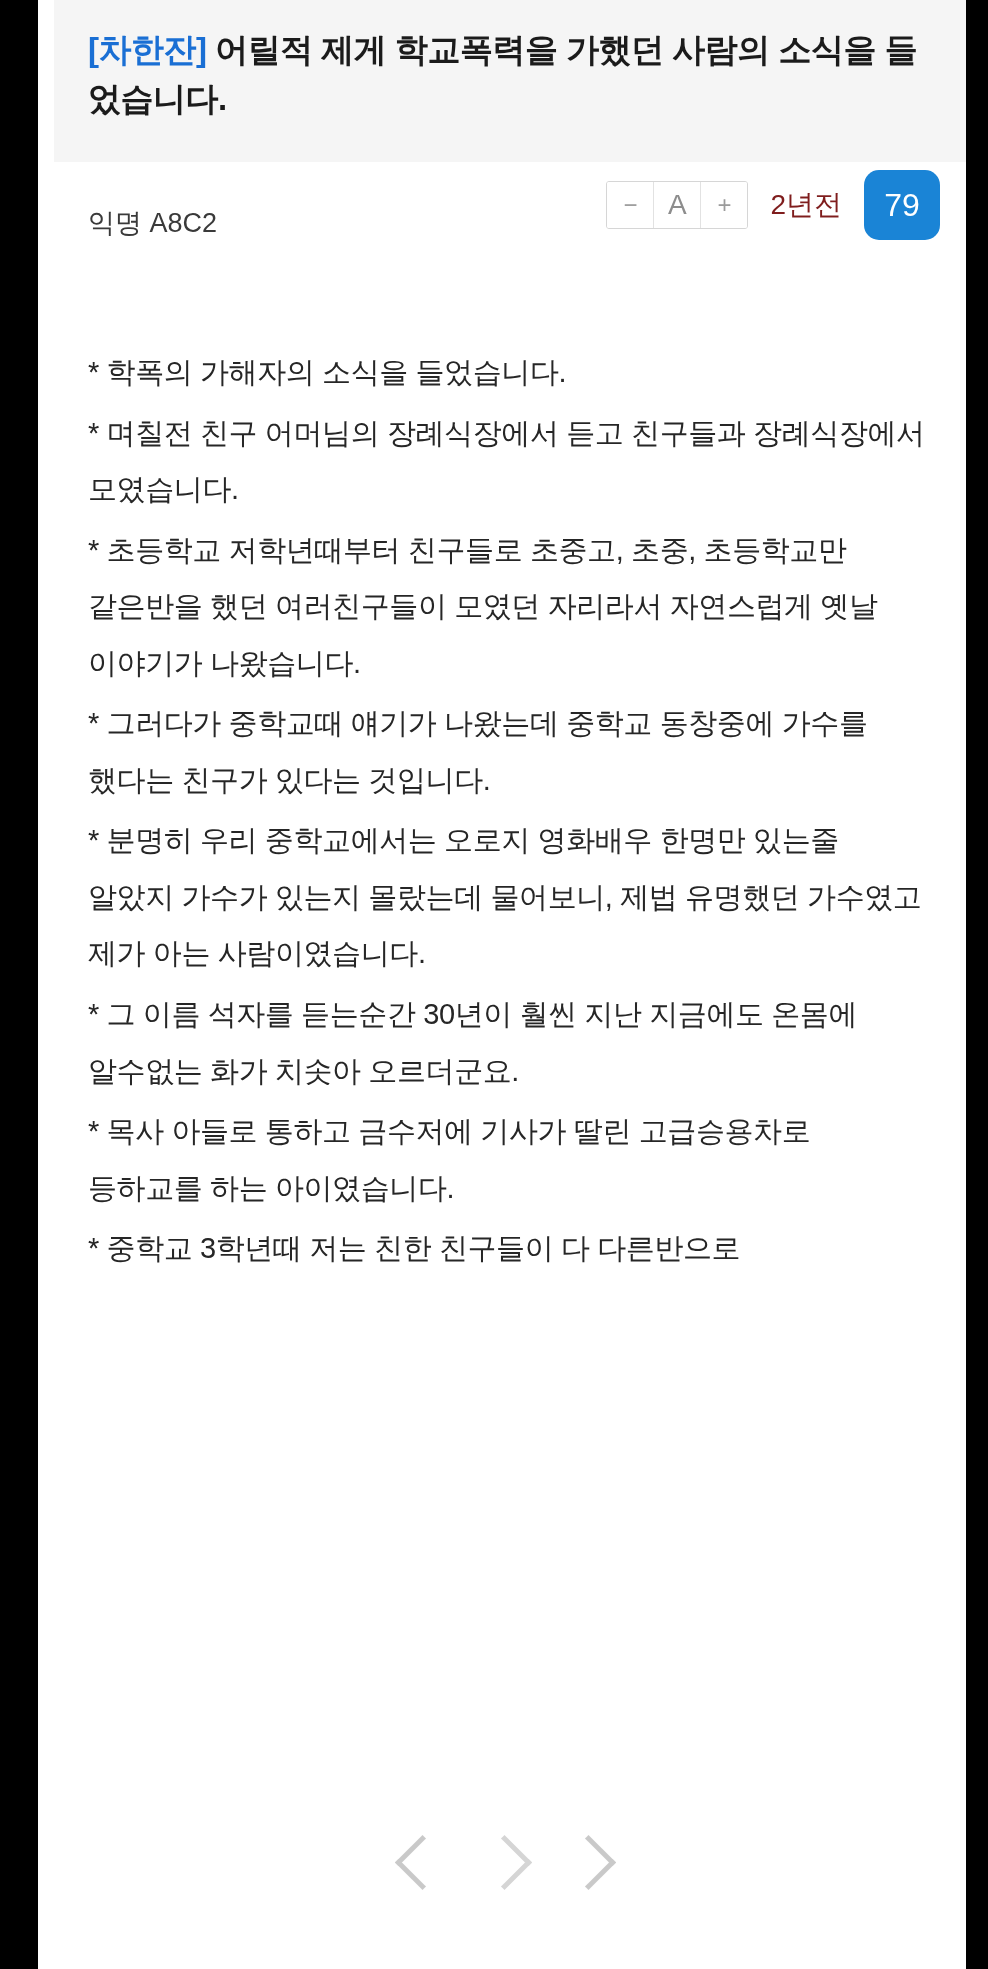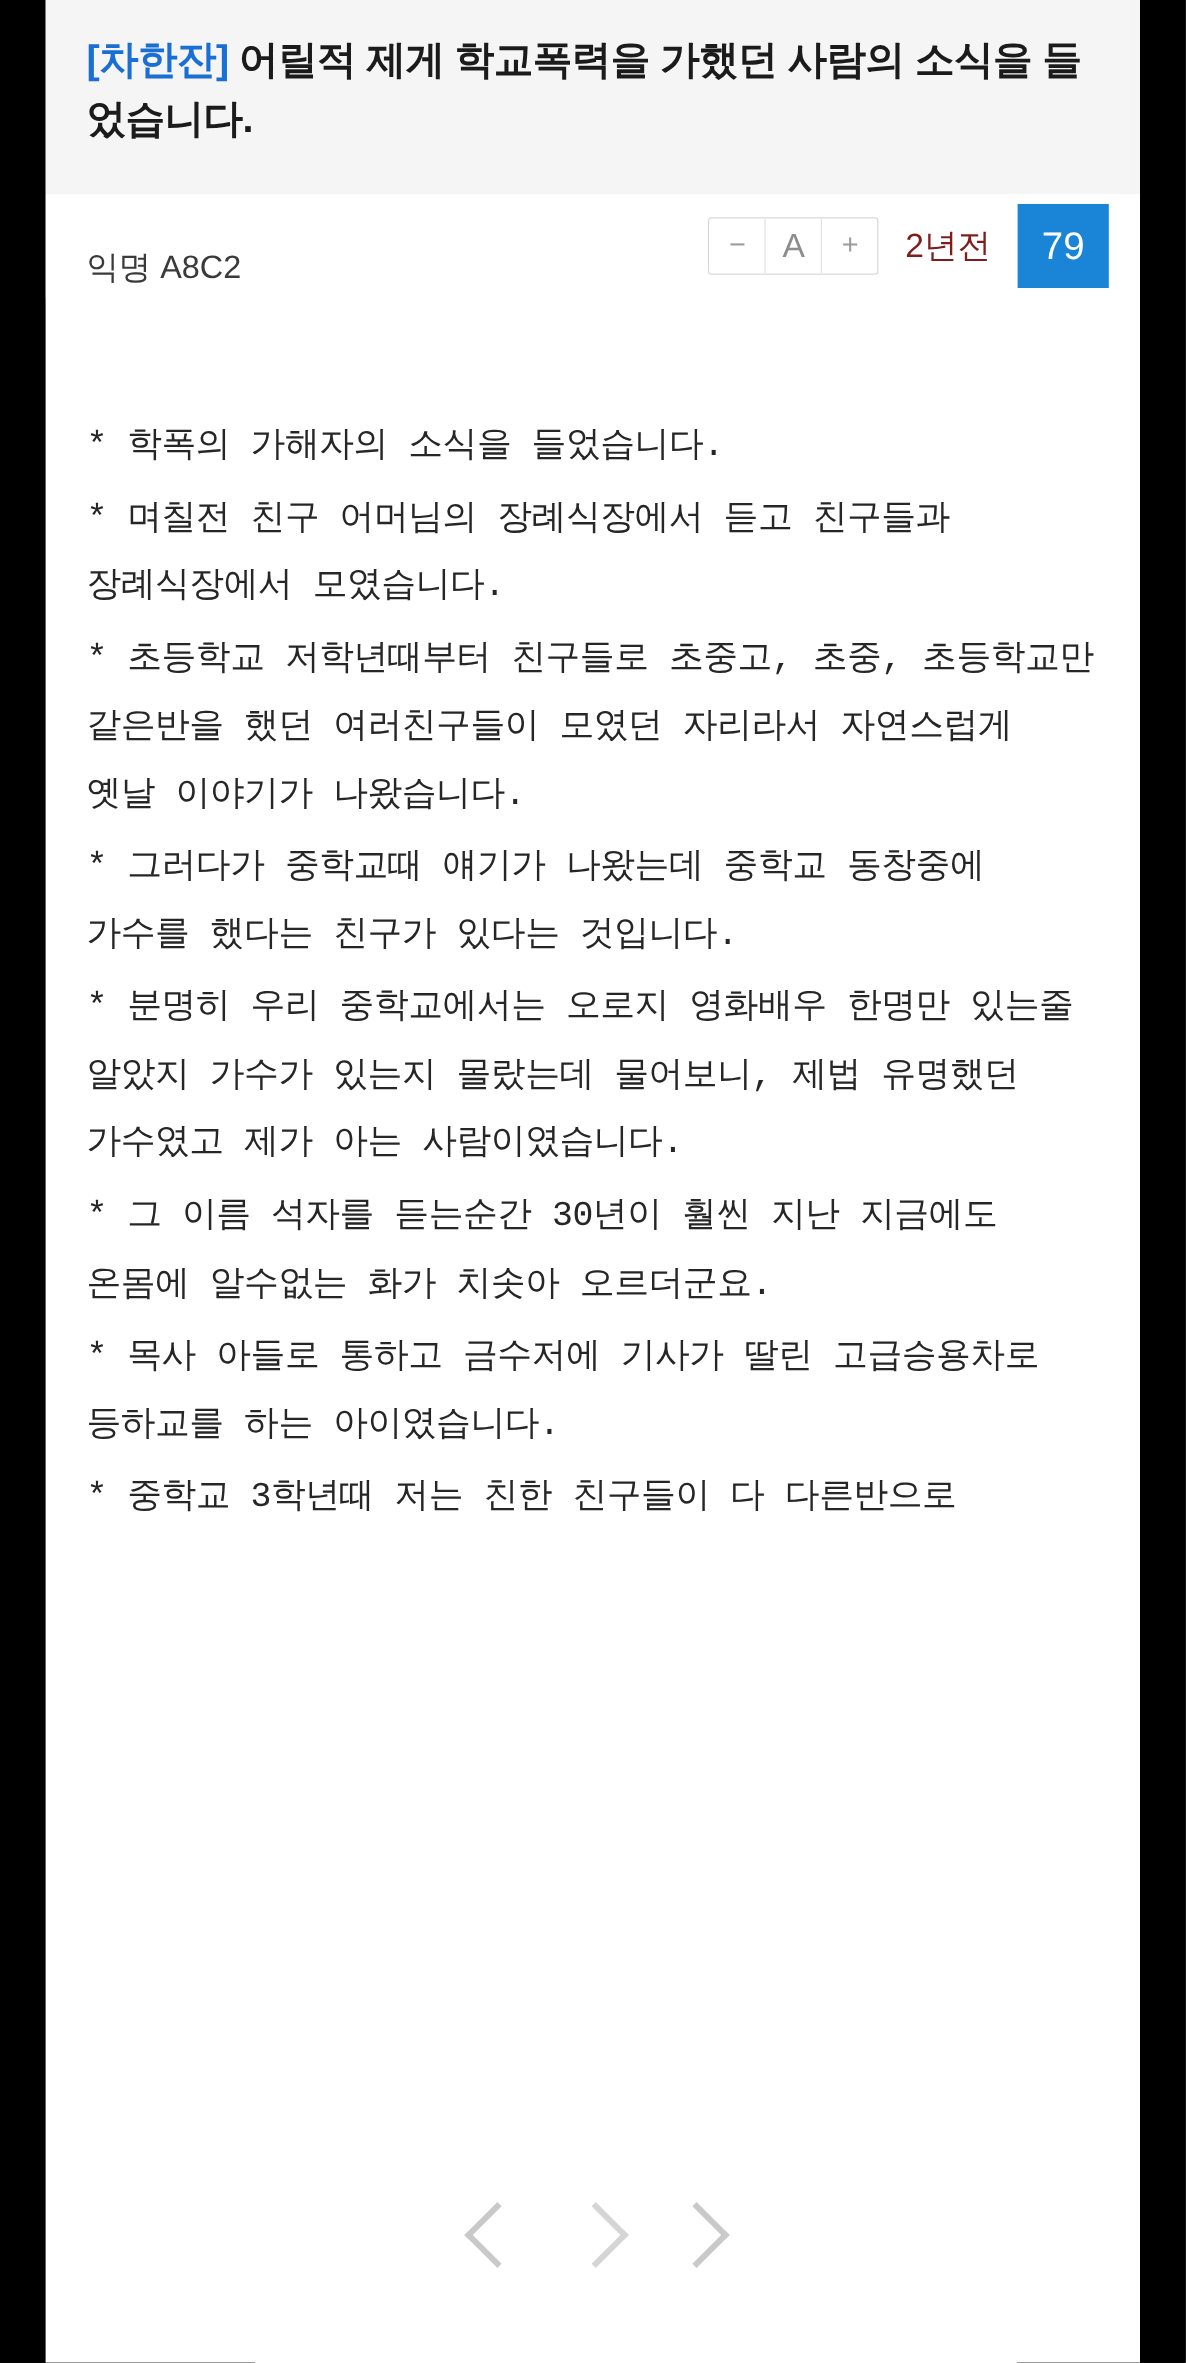--- a/index.html
+++ b/index.html
@@ -20,20 +20,21 @@
     background: #000000;
   }
   .content {
     position: absolute;
     left: 38px;
     top: 0;
     width: 912px;
     height: 1969px;
     background: #ffffff;
     overflow: hidden;
+    padding-left: 16px;
   }
   
   .title-block {
     background: #f5f5f5;
     padding: 26px 34px 26px 34px;
     box-sizing: border-box;
     min-height: 162px;
   }
   .title-text {
     font-size: 33px;
@@ -96,35 +97,34 @@
   }
   .count-badge {
     background: #1a84d6;
     color: #ffffff;
     font-size: 32px;
     width: 76px;
     height: 70px;
     display: flex;
     align-items: center;
     justify-content: center;
-    border-radius: 0;
+    border-radius: 15px;
     flex: 0 0 auto;
   }
   
   .body-text {
     padding: 96px 34px 0 34px;
     font-size: 29px;
     line-height: 1.95;
     color: #262626;
     letter-spacing: -0.4px;
     word-break: keep-all;
   }
   .body-text p {
     margin: 0 0 4px 0;
-    font-family: Liberation Mono, monospace;
   }
   
   .arrows {
     position: absolute;
     left: 0;
     right: 0;
     bottom: 56px;
     display: flex;
     justify-content: center;
     align-items: center;

